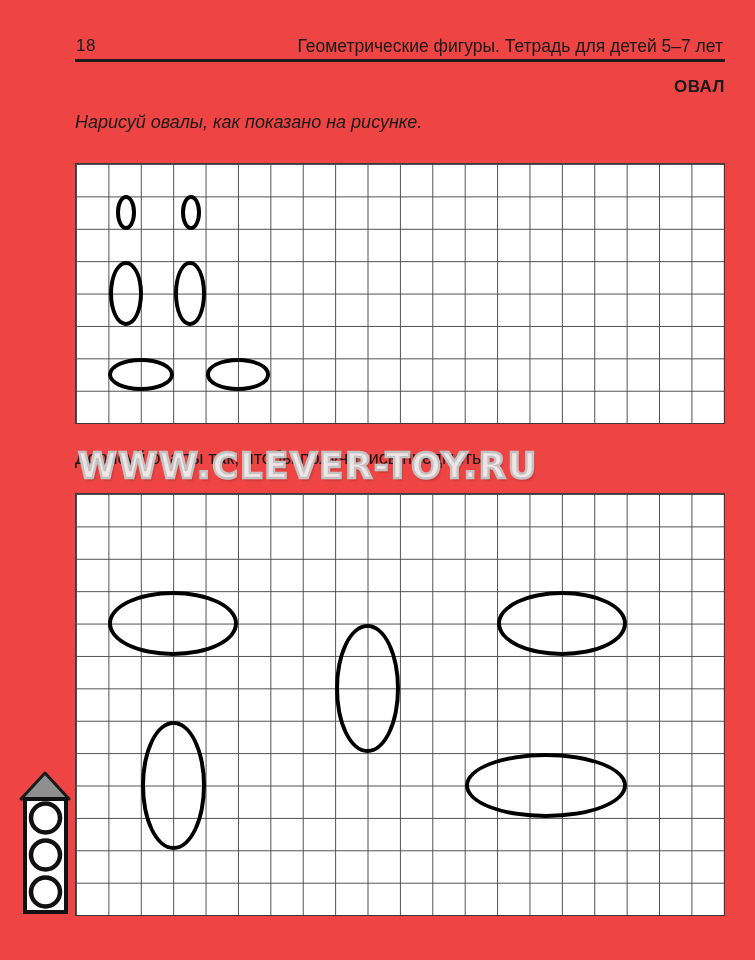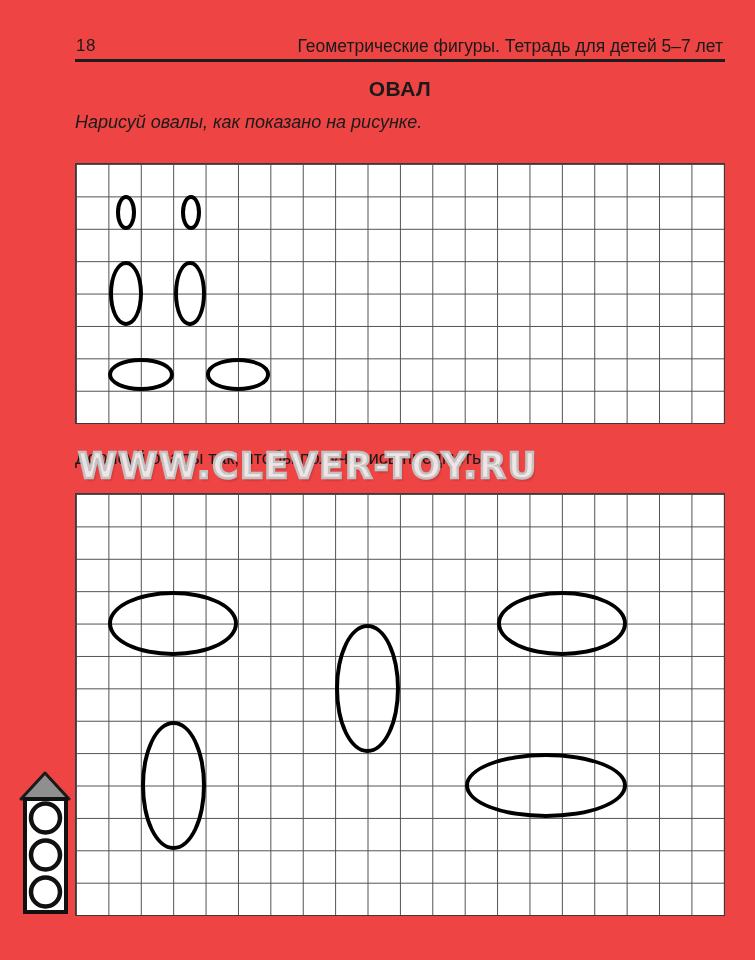--- a/index.html
+++ b/index.html
@@ -20,21 +20,21 @@
     font-size:17.5px;
     white-space:nowrap;
     margin-left:24px;
   }
   .header-rule{
     position:absolute;left:75px;top:59px;
     width:650px;height:2.5px;background:#1c1c1c;
   }
   .section-title{
     position:absolute;left:75px;top:77px;width:650px;
-    text-align:center;font-size:21px;font-weight:bold;letter-spacing:.5px;
+    text-align:right;font-size:17px;font-weight:bold;letter-spacing:.5px;
   }
   .instruction{
     position:absolute;left:75px;
     font-size:18px;white-space:nowrap;
   }
   .instruction-1{top:112px;font-style:italic;}
   .instruction-2{top:432px;margin-top:16px;}
   .grid{
     position:absolute;
     box-sizing:content-box;

